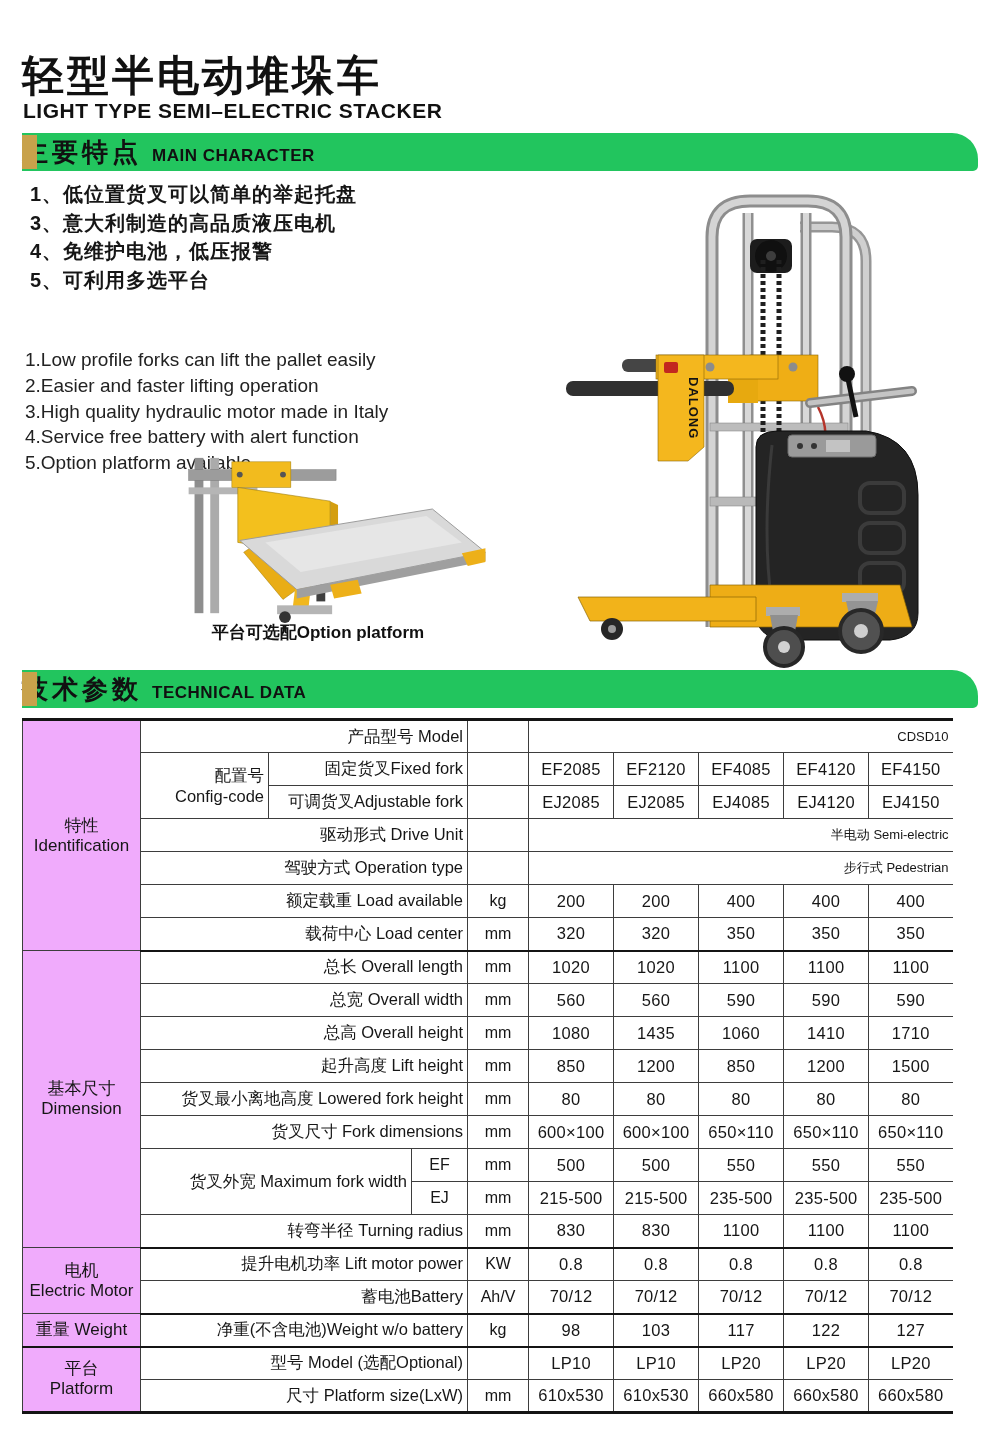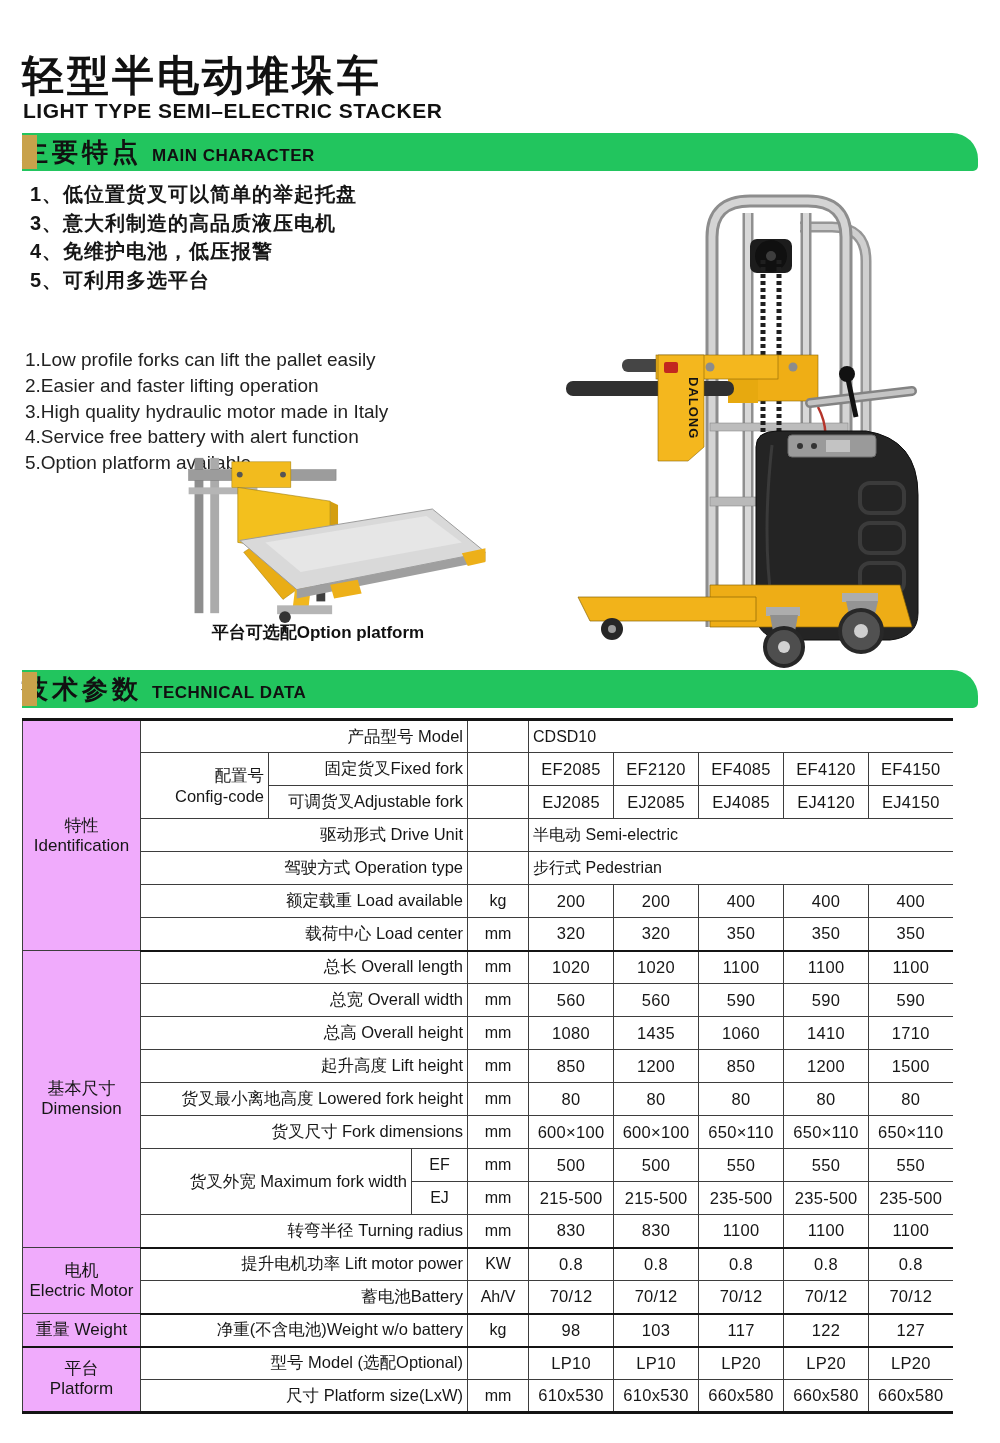--- a/index.html
+++ b/index.html
@@ -48,21 +48,21 @@
   td.gcell{
     background:#f0abfc;text-align:center;border-right:2px solid #222;
     font-size:17px;line-height:20px;
   }
   td.gcell div{display:block;}
   td.gcell.g-inline div{display:inline;}
   td.lbl{text-align:right;padding-left:12px;font-size:16.5px;}
   td.sub{text-align:center;font-size:16px;}
   td.unit{text-align:center;font-size:16px;}
   td.val{text-align:center;font-size:16.5px;letter-spacing:.3px;}
-  td.span-val{text-align:left;font-size:16px;}
+  td.span-val{text-align:right;font-size:13px;}
 </style>
 </head>
 <body>
 
 <div class="abs title-zh">轻型半电动堆垛车</div>
 <div class="abs title-en">LIGHT TYPE SEMI–ELECTRIC STACKER</div>
 
 <div class="abs section-bar bar1">
   <span class="gold"></span>
   <span class="zh">主要特点</span>

